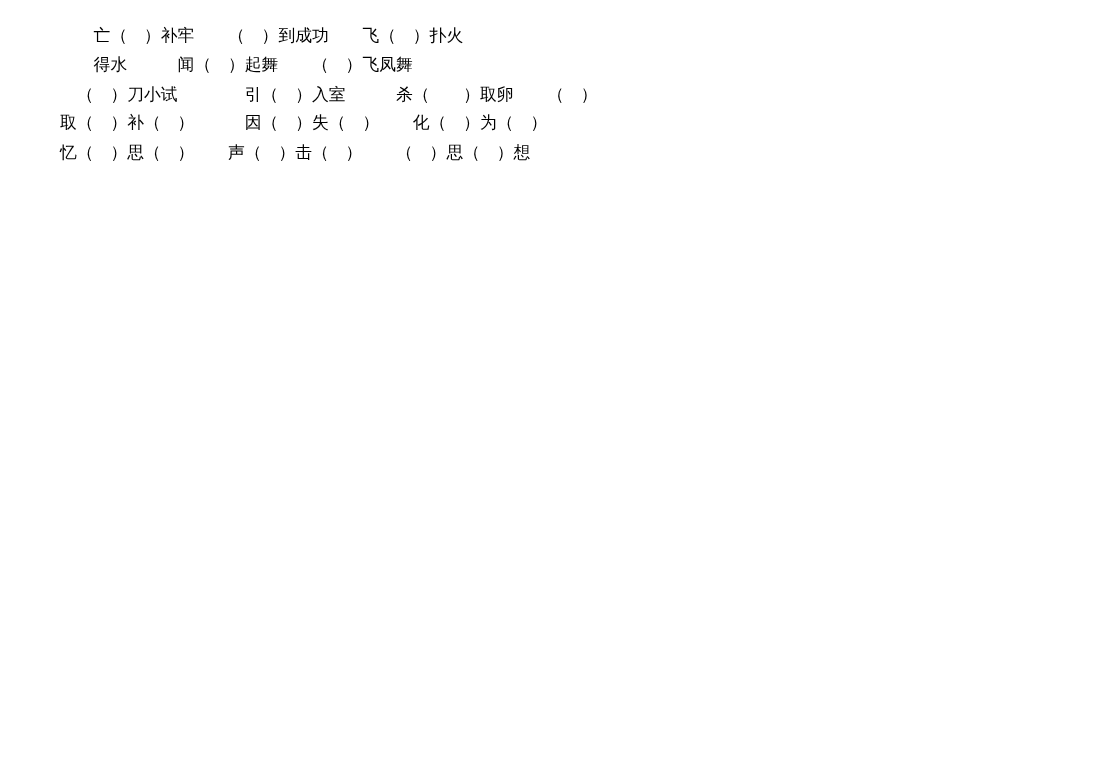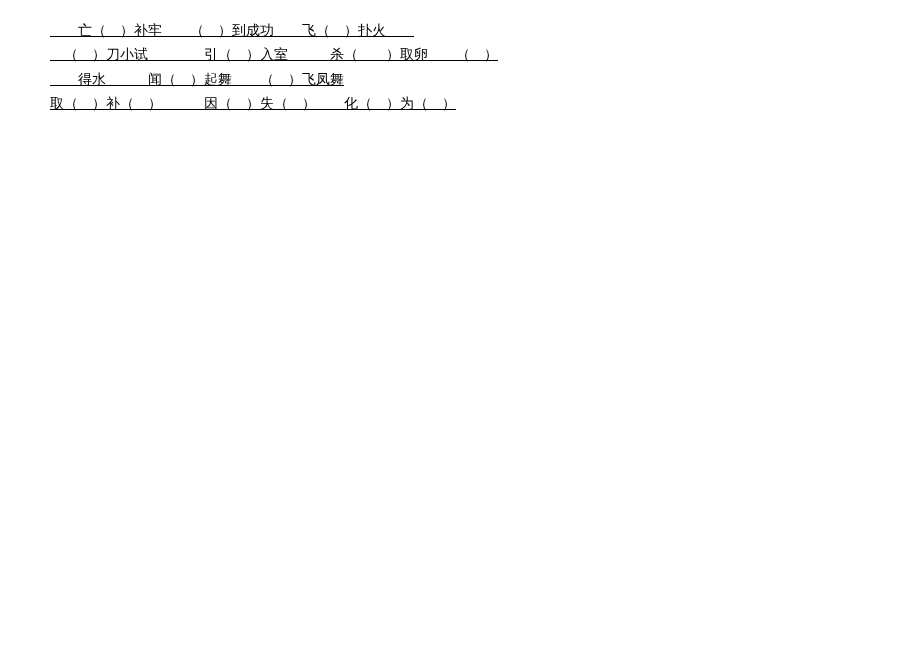--- a/index.html
+++ b/index.html
@@ -1,19 +1,18 @@
 <!DOCTYPE html>
 <html><head>
   <meta charset="utf-8">
   <style>
     * {
       margin: 0;
       padding: 0;
       box-sizing: border-box;
-      text-decoration: underline;
     }
     body {
       width: 920px;
       height: 652px;
       background: #ffffff;
       font-family: "SimSun", "宋体", serif;
       font-size: 14px;
       line-height: 1.6;
       color: #000000;
       padding: 20px 50px;
@@ -21,16 +20,17 @@
     .line {
       white-space: pre;
       margin-bottom: 2px;
     }
   </style>
 </head>
 <body>
 
 <div>
   <div class="line">　　亡（　）补牢　　（　）到成功　　飞（　）扑火　　</div>
+  <div class="line">　　得水　　　闻（　）起舞　　（　）飞凤舞</div>
   <div class="line">　（　）刀小试　　　　引（　）入室　　　杀（　　）取卵　　（　）</div>
-  <div class="line">　　得水　　　闻（　）起舞　　（　）飞凤舞</div>
   <div class="line">取（　）补（　）　　　因（　）失（　）　　化（　）为（　）</div>
+  <div class="line">忆（　）思（　）　　声（　）击（　）　　（　）思（　）想</div>
 </div>
 
 </body></html>

